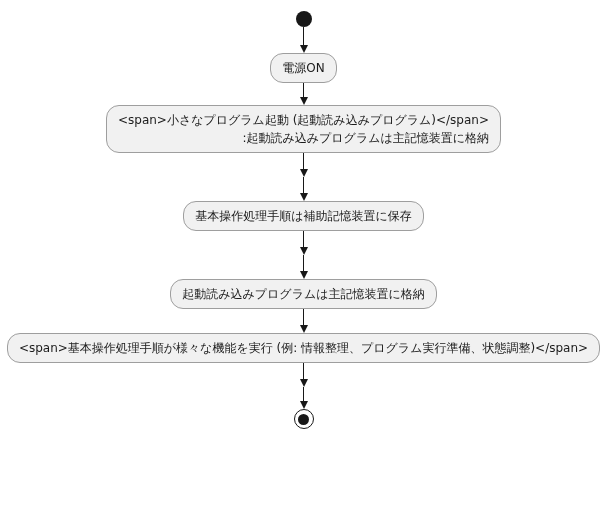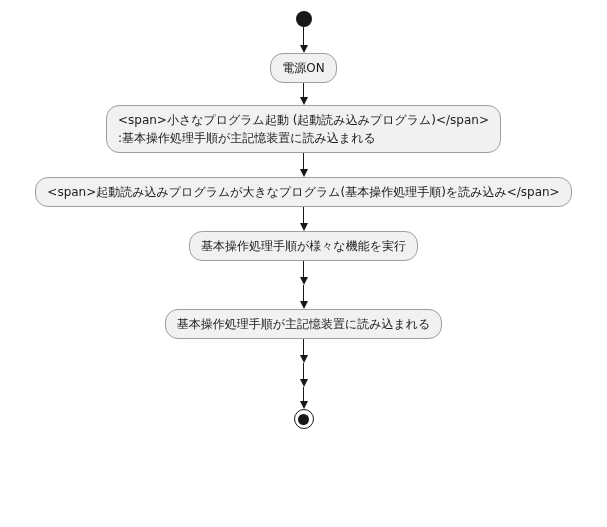--- a/index.html
+++ b/index.html
@@ -72,21 +72,21 @@
     border: 1px solid var(--activity-border);
     border-radius: 13px;
     padding: 5px 11px;
     color: var(--text);
     font-size: 12px;
     line-height: 18px;
     text-align: center;
     white-space: nowrap;
     flex: 0 0 auto;
   }
-  .activity--multiline { text-align: left; }
+  .activity--multiline { text-align: right; }
 </style>
 </head>
 <body>
 
 <div class="canvas">
 
   <div class="start"></div>
 
   <div class="arrow arrow--26">
     <div class="shaft"></div>
@@ -97,61 +97,61 @@
     <div class="line">電源ON</div>
   </div>
 
   <div class="arrow arrow--22">
     <div class="shaft"></div>
     <div class="head"></div>
   </div>
 
   <div class="activity activity--multiline">
     <div class="line">&lt;span&gt;小さなプログラム起動 (起動読み込みプログラム)&lt;/span&gt;</div>
-    <div class="line">:基本操作処理手順が主記憶装置に読み込まれる</div>
-  </div>
-
-  <div class="arrow">
-    <div class="shaft"></div>
-    <div class="head"></div>
-  </div>
-
-  <div class="activity">
-    <div class="line">&lt;span&gt;起動読み込みプログラムが大きなプログラム(基本操作処理手順)を読み込み&lt;/span&gt;</div>
-  </div>
-
-  <div class="arrow">
-    <div class="shaft"></div>
-    <div class="head"></div>
-  </div>
-
-  <div class="activity">
-    <div class="line">基本操作処理手順が様々な機能を実行</div>
+    <div class="line">:起動読み込みプログラムは主記憶装置に格納</div>
   </div>
 
   <div class="arrow">
     <div class="shaft"></div>
     <div class="head"></div>
   </div>
 
 
   <div class="arrow">
     <div class="shaft"></div>
     <div class="head"></div>
   </div>
 
   <div class="activity">
-    <div class="line">基本操作処理手順が主記憶装置に読み込まれる</div>
+    <div class="line">基本操作処理手順は補助記憶装置に保存</div>
   </div>
 
   <div class="arrow">
     <div class="shaft"></div>
     <div class="head"></div>
   </div>
 
+
+  <div class="arrow">
+    <div class="shaft"></div>
+    <div class="head"></div>
+  </div>
+
+  <div class="activity">
+    <div class="line">起動読み込みプログラムは主記憶装置に格納</div>
+  </div>
+
+  <div class="arrow">
+    <div class="shaft"></div>
+    <div class="head"></div>
+  </div>
+
+  <div class="activity">
+    <div class="line">&lt;span&gt;基本操作処理手順が様々な機能を実行 (例: 情報整理、プログラム実行準備、状態調整)&lt;/span&gt;</div>
+  </div>
 
   <div class="arrow">
     <div class="shaft"></div>
     <div class="head"></div>
   </div>
 
 
   <div class="arrow arrow--22">
     <div class="shaft"></div>
     <div class="head"></div>

